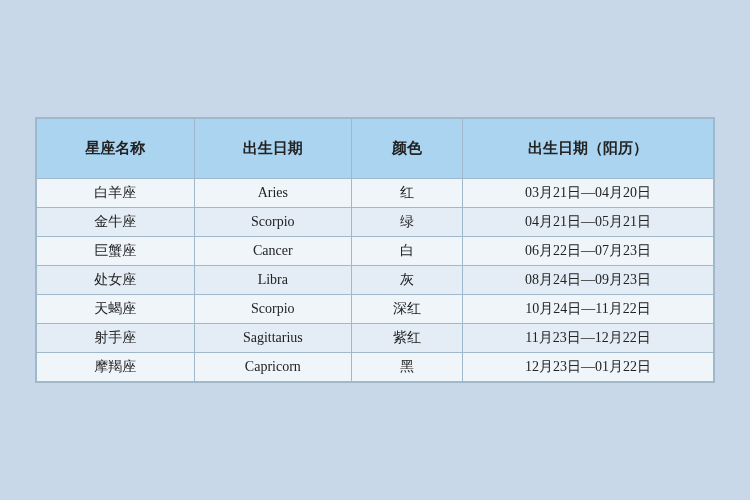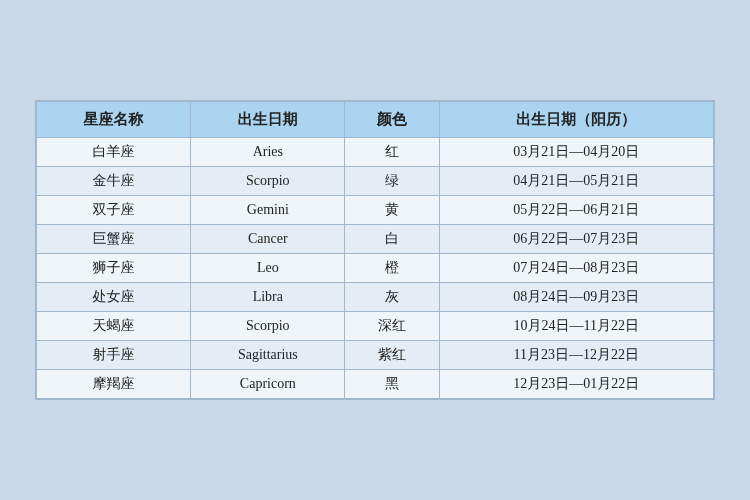--- a/index.html
+++ b/index.html
@@ -26,21 +26,21 @@
       border: 1px solid #a0b8cc;
       text-align: center;
       padding: 5px 4px;
       color: #222;
       font-size: 14px;
     }
     thead tr th {
       background-color: #aad4f0;
       font-weight: bold;
       font-size: 15px;
-      padding: 8px;
+      padding: 20px;
     }
     tbody tr {
       background-color: #f0f5fa;
     }
     tbody tr:nth-child(even) {
       background-color: #e4edf5;
     }
     tbody tr td:first-child {
       font-weight: normal;
     }
@@ -65,36 +65,24 @@
           <td>红</td>
           <td>03月21日—04月20日</td>
         </tr>
         <tr>
           <td>金牛座</td>
           <td>Scorpio</td>
           <td>绿</td>
           <td>04月21日—05月21日</td>
         </tr>
         <tr>
-          <td>双子座</td>
-          <td>Gemini</td>
-          <td>黄</td>
-          <td>05月22日—06月21日</td>
-        </tr>
-        <tr>
           <td>巨蟹座</td>
           <td>Cancer</td>
           <td>白</td>
           <td>06月22日—07月23日</td>
-        </tr>
-        <tr>
-          <td>狮子座</td>
-          <td>Leo</td>
-          <td>橙</td>
-          <td>07月24日—08月23日</td>
         </tr>
         <tr>
           <td>处女座</td>
           <td>Libra</td>
           <td>灰</td>
           <td>08月24日—09月23日</td>
         </tr>
         <tr>
           <td>天蝎座</td>
           <td>Scorpio</td>

